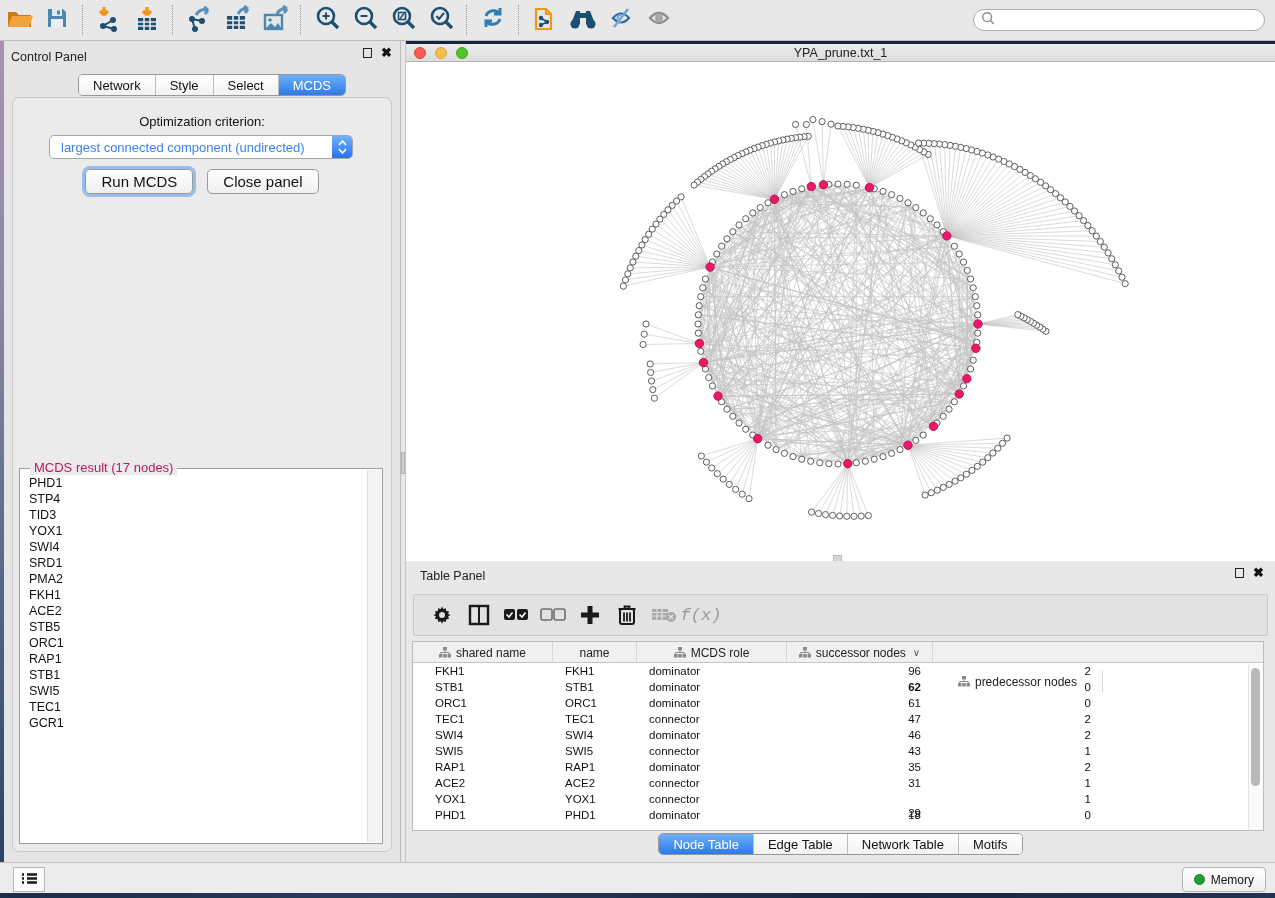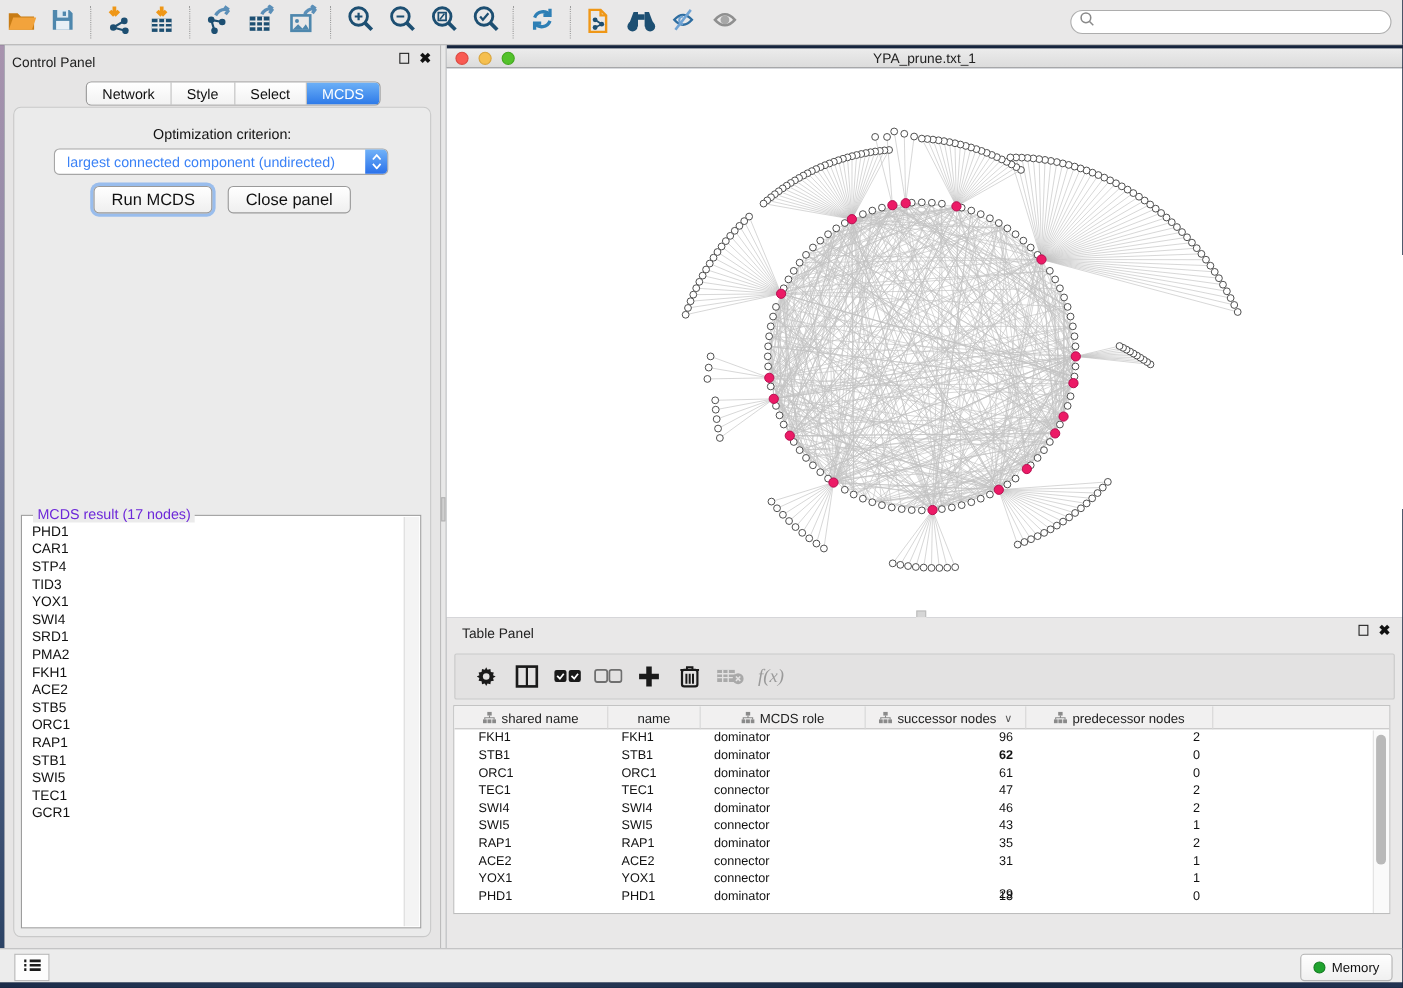--- a/index.html
+++ b/index.html
@@ -48,37 +48,37 @@
   .combo{position:absolute;left:36px;right:38px;top:37px;height:24px;background:#fff;border:1px solid #a6a6a6;
     border-radius:5px;display:flex;align-items:center;box-sizing:border-box}
   .combo-text{flex:1;font-size:13px;padding-left:11px;color:#3b82f6;white-space:nowrap}
   .combo-btn{width:20px;align-self:stretch;background:linear-gradient(#71b2f8,#2a71ea);
     border-radius:0 4px 4px 0;display:flex;flex-direction:column;align-items:center;justify-content:center;gap:2px}
   .btn-row{position:absolute;left:0;right:0;top:71px;display:flex;justify-content:center;gap:14px}
   .btn{background:linear-gradient(#ffffff,#efefef);border:1px solid #9a9a9a;border-radius:5px;
     font-size:15px;padding:3px 15px;color:#111;white-space:nowrap}
   .btn.focused{box-shadow:0 0 0 3px rgba(98,158,239,.6)}
   .mcds-box{position:absolute;left:6px;right:8px;top:370px;bottom:7px;background:#fff;border:1px solid #9d9d9d}
-  .mcds-box .box-title{position:absolute;top:-9px;left:10px;padding:0 4px;background:#ebebeb;font-size:13px;color:#6d28d9}
+  .mcds-box .box-title{position:absolute;top:-9px;left:10px;padding:0 4px;background:#ebebeb;font-size:13px;color:#be185d}
   .mcds-list{position:absolute;left:0;top:6px;bottom:2px;right:14px;overflow:hidden;padding-left:9px;font-size:12.5px;line-height:16px}
   .mcds-scroll{position:absolute;top:1px;bottom:1px;right:1px;width:13px;background:#f4f4f4;border-left:1px solid #ddd}
 
   
   .net-titlebar{left:406px;top:44px;width:869px;height:18px;background:linear-gradient(#ececec,#dcdcdc);
     border-bottom:1px solid #b4b4b4;box-sizing:border-box}
   .tl{position:absolute;top:3px;width:12px;height:12px;border-radius:50%;box-sizing:border-box}
   .net-title{position:absolute;left:0;right:0;top:2px;text-align:center;font-size:12.5px;color:#222}
   .net-canvas{left:406px;top:62px;width:869px;height:499px;background:#fff}
 
   
   .table-panel{left:406px;top:561px;width:869px;height:301px;background:#e9e8e8;box-sizing:border-box}
   .tp-toolbar{position:absolute;left:7px;right:7px;top:33px;height:42px;background:#e3e2e2;
     border:1px solid #c9c9c9;border-radius:2px;display:flex;align-items:center;gap:11px;padding-left:15px;box-sizing:border-box}
   .tp-icon{width:26px;height:26px;display:flex;align-items:center;justify-content:center}
-  .fx{font-family:Liberation Serif, serif;font-style:italic;font-size:17px;color:#9a9a9a}
+  .fx{font-family:Liberation Mono, monospace;font-style:italic;font-size:17px;color:#9a9a9a}
   .tbl-wrap{position:absolute;left:6px;right:11px;top:80px;bottom:31px;background:#fff;border:1px solid #bdbdbd;box-sizing:border-box;overflow:hidden}
   .thead{display:flex;height:21px;border-bottom:1px solid #c4c4c4;background:#f1f0f0;box-sizing:border-box}
   .th{display:flex;align-items:center;justify-content:center;gap:5px;font-size:12px;color:#222;
     border-right:1px solid #d6d6d6;box-sizing:border-box;height:21px}
   .tr{display:flex;height:16px;align-items:center}
   .td{font-size:11.5px;color:#111;box-sizing:border-box;white-space:nowrap;overflow:hidden}
   .td.left{text-align:left;padding-left:22px}
   .td.left2{text-align:left;padding-left:12px}
   .td.right{text-align:right;padding-right:12px}
   .tbl-scroll{position:absolute;right:0;top:22px;bottom:0;width:14px;background:#fafafa;border-left:1px solid #e2e2e2}
@@ -299,21 +299,20 @@
       </div>
     </div>
     <div class="btn-row">
       <button class="btn focused">Run MCDS</button>
       <button class="btn">Close panel</button>
     </div>
     <div class="mcds-box">
       <div class="box-title">MCDS result (17 nodes)</div>
       <div class="mcds-list">
           <div class="list-item">PHD1</div>
-          <div class="list-item">CAR1</div>
           <div class="list-item">STP4</div>
           <div class="list-item">TID3</div>
           <div class="list-item">YOX1</div>
           <div class="list-item">SWI4</div>
           <div class="list-item">SRD1</div>
           <div class="list-item">PMA2</div>
           <div class="list-item">FKH1</div>
           <div class="list-item">ACE2</div>
           <div class="list-item">STB5</div>
           <div class="list-item">ORC1</div>
@@ -1343,21 +1342,21 @@
               <rect x="4" y="0" width="4" height="3.5"></rect>
               <rect x="0" y="7" width="3.5" height="3.5"></rect>
               <rect x="4.2" y="7" width="3.5" height="3.5"></rect>
               <rect x="8.5" y="7" width="3.5" height="3.5"></rect>
             </g>
             <path d="M6 3.5 v2 M1.7 7 v-1.5 h8.5 V7" stroke="#8a8a8a" fill="none"></path>
           </svg>
           <span>successor nodes</span>
           <span class="sort-chev">∨</span>
         </div>
-        <div class="th" style="width: 170px;">
+        <div class="th" style="width: 170px; margin-top: 29px;">
           <svg class="tree-ico" width="12" height="11">
             <g fill="#8a8a8a">
               <rect x="4" y="0" width="4" height="3.5"></rect>
               <rect x="0" y="7" width="3.5" height="3.5"></rect>
               <rect x="4.2" y="7" width="3.5" height="3.5"></rect>
               <rect x="8.5" y="7" width="3.5" height="3.5"></rect>
             </g>
             <path d="M6 3.5 v2 M1.7 7 v-1.5 h8.5 V7" stroke="#8a8a8a" fill="none"></path>
           </svg>
           <span>predecessor nodes</span>
@@ -1433,20 +1432,28 @@
           <div class="td left2" style="width: 150px;">dominator</div>
           <div class="td right" style="width: 146px;">18</div>
           <div class="td right" style="width: 170px;">0</div>
         </div>
       </div>
     <div class="tbl-scroll">
       <div class="tbl-thumb"></div>
     </div>
   </div>
 
+  <div class="tp-tabs">
+      <div class="seg">
+        <div class="seg-btn active">Node Table</div>
+        <div class="seg-btn">Edge Table</div>
+        <div class="seg-btn">Network Table</div>
+        <div class="seg-btn">Motifs</div>
+      </div>
+    </div>
 </div>
 
 <div class="abs statusbar">
   <div class="sb-listbtn">
     <span>
       <svg width="17" height="13">
           <g stroke="#1a1a1a" stroke-width="2.4">
             <path d="M1 2.5 h2 M6 2.5 h10"></path>
             <path d="M1 6.5 h2 M6 6.5 h10"></path>
             <path d="M1 10.5 h2 M6 10.5 h10"></path>

